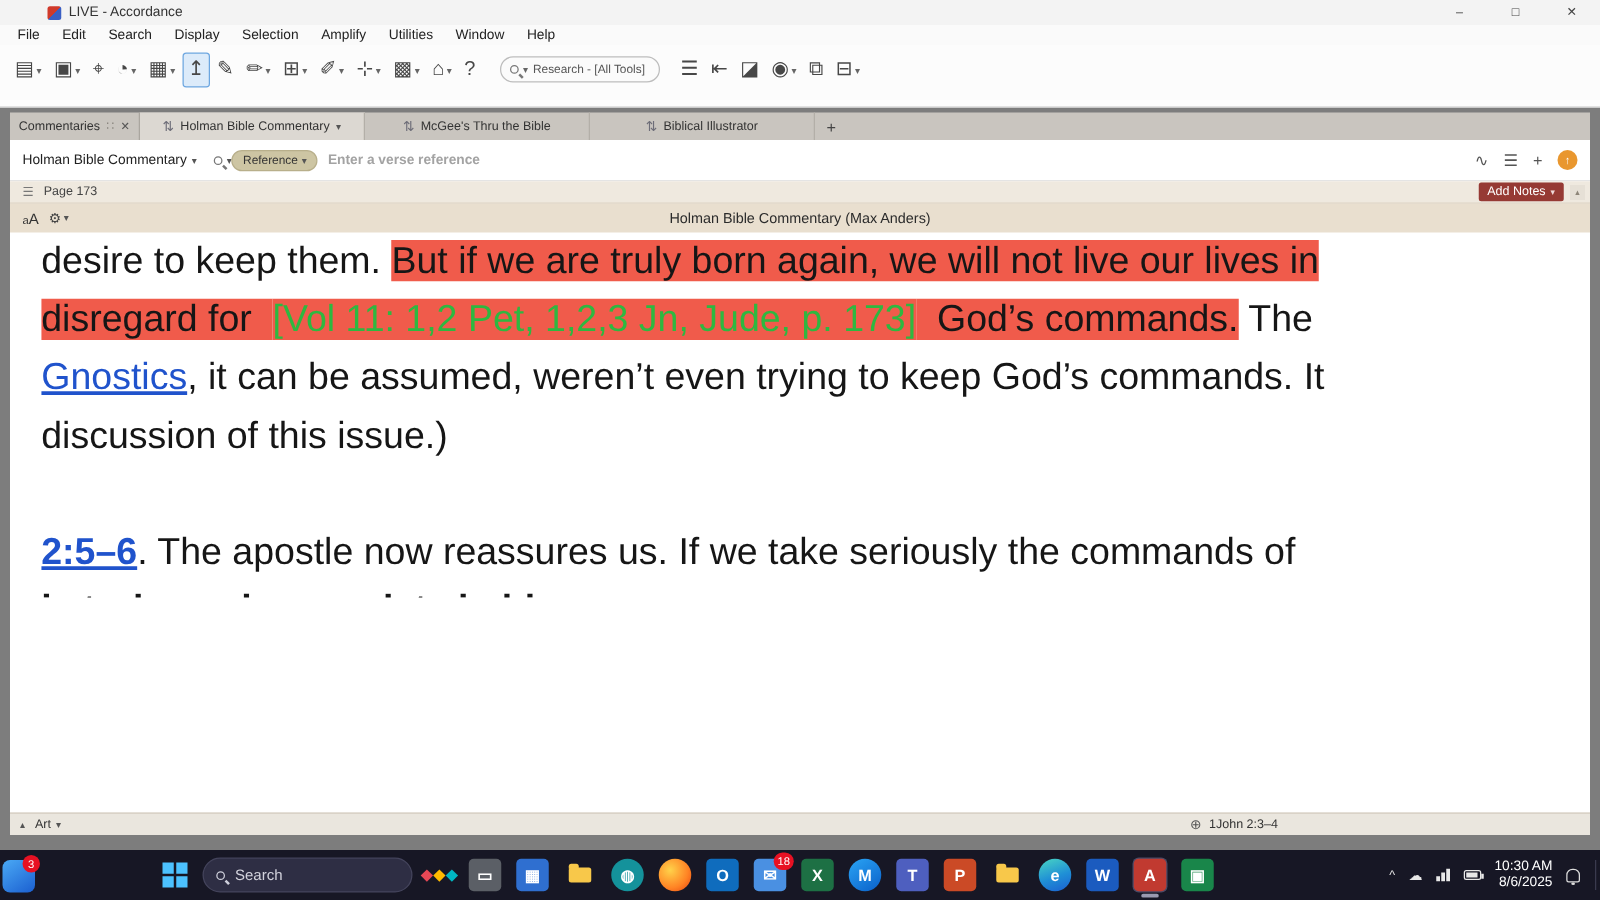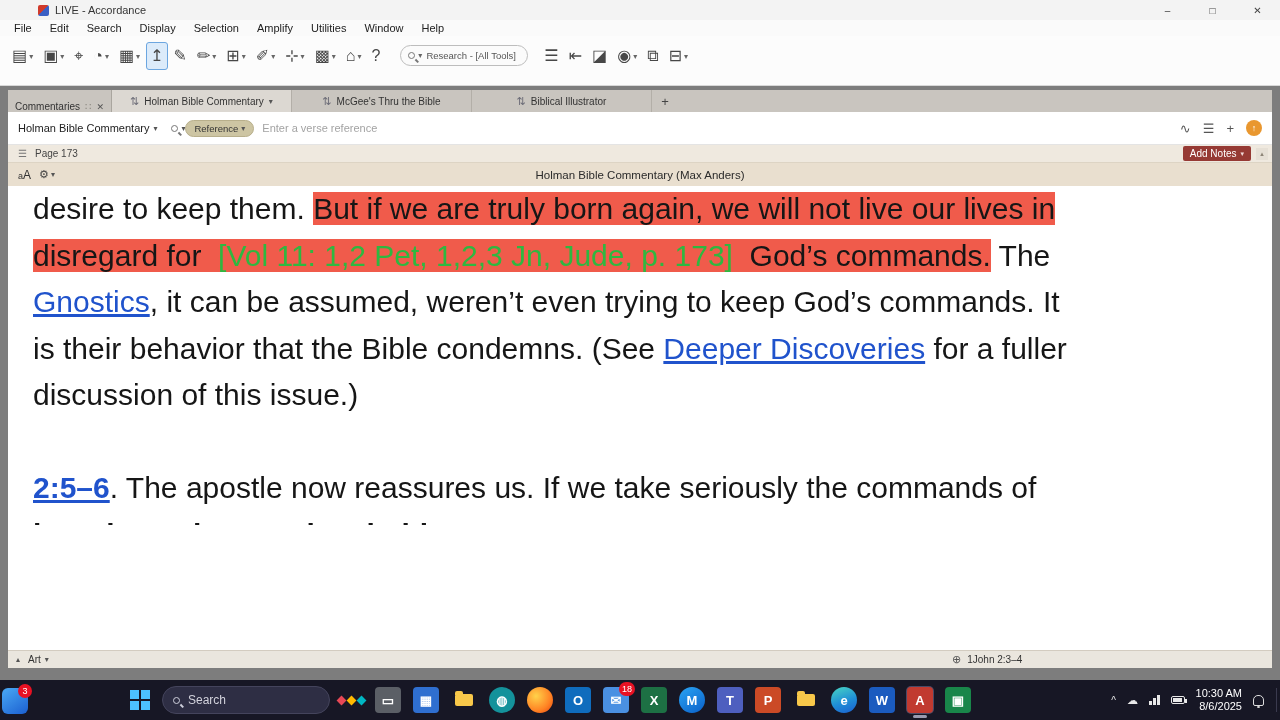--- a/index.html
+++ b/index.html
@@ -24,38 +24,38 @@
   .tool.selected { background:#dcebfa; border:1px solid #6ca6e0; border-radius:3px; }
   .research-box { margin-left:14px; margin-top:3px; width:128px; height:21px; border:1px solid #bdbdbd; border-radius:11px; background:#fbfbfb; display:flex; align-items:center; padding:0 7px; font-size:9.5px; color:#555; }
   .mag { width:7px; height:7px; border:1.5px solid #777; border-radius:50%; position:relative; flex:0 0 auto; }
   .mag::after { content:""; position:absolute; width:4px; height:1.5px; background:#777; transform:rotate(45deg); left:6px; top:7px; }
   .research-box .caret { font-size:8px; color:#666; margin:0 4px 0 3px; }
   .tool-group-right { margin-left:12px; display:flex; }
 
   
   .workspace { position:absolute; top:87px; left:0; right:0; bottom:40px; background:#7d7d7d; }
   .tabbar { position:absolute; top:3px; left:8px; right:8px; height:22px; background:#c9c5bf; display:flex; align-items:stretch; font-size:10px; color:#333; }
-  .panel-label { display:flex; align-items:flex-end; gap:5px; padding:0 7px; border-right:1px solid #aaa69f; }
+  .panel-label { display:flex; align-items:center; gap:5px; padding:0 7px; border-right:1px solid #aaa69f; }
   .grip { color:#8a867f; font-size:10px; }
   .tab-close { color:#555; font-size:9px; }
   .tab { width:180px; display:flex; align-items:center; justify-content:center; gap:5px; border-right:1px solid #b3afa8; color:#333; }
   .tab .sync { color:#6d6d78; font-size:11px; }
   .tab.active { background:#dcd8d2; }
   .tab .caret { font-size:8px; color:#555; }
   .tab-plus { width:26px; display:flex; align-items:center; justify-content:center; font-size:13px; color:#444; }
 
   .panel { position:absolute; top:25px; left:8px; right:8px; bottom:12px; background:#fff; display:flex; flex-direction:column; }
 
   
   .row-search { height:33px; display:flex; align-items:center; padding:0 10px; border-bottom:1px solid #e4e4e4; }
   .module-select { font-size:11px; color:#222; display:flex; align-items:center; gap:4px; }
   .caret-s { font-size:8px; color:#555; }
   .row-search .mag { margin-left:14px; }
   .pill { background:#cdc5a3; border:1px solid #b8af8b; border-radius:9px; padding:2px 8px; font-size:9.5px; color:#333; display:flex; align-items:center; gap:3px; }
-  .verse-placeholder { margin-left:8px; font-size:11px; color:#a3a3a3; }
+  .verse-placeholder { margin-left:8px; font-size:11px; color:#a3a3a3;font-weight:bold; }
   .search-right { margin-left:auto; display:flex; align-items:center; gap:12px; }
   .sr-icon { font-size:13px; color:#555; }
   .account { width:16px; height:16px; border-radius:50%; background:#e9972f; color:#fff; font-size:9px; display:flex; align-items:center; justify-content:center; }
 
   
   .row-page { height:18px; background:#efe9df; border-bottom:1px solid #ddd4c4; display:flex; align-items:center; padding:0 4px 0 10px; }
   .row-page .ham { font-size:10px; color:#777; }
   .page-label { font-size:10px; color:#444; margin-left:8px; }
   .add-notes { margin-left:auto; background:#963a34; color:#fff; font-size:10px; border-radius:2px; padding:2px 7px; display:flex; align-items:center; gap:4px; }
   .add-notes .caret-w { font-size:7px; color:#f0d9d9; }
@@ -289,21 +289,20 @@
       <span class="pane-title">Holman Bible Commentary (Max Anders)</span>
       <span class="textsize"><span class="small-a">a</span>A</span>
       <span class="gear">⚙</span>
       <span class="caret-s">▾</span>
     </div>
 
     <div class="content">
       <div class="tl"><span>desire to keep them. </span><span class="hl-r">But if we are truly born again, we will not live our lives in</span></div>
       <div class="tl"><span class="hl-r">disregard for  </span><span class="hl-r green">[Vol 11: 1,2 Pet, 1,2,3 Jn, Jude, p. 173]</span><span class="hl-r">  God’s commands.</span><span> The</span></div>
       <div class="tl"><span class="link">Gnostics</span><span>, it can be assumed, weren’t even trying to keep God’s commands. It</span></div>
-      <div class="tl"><span>is their behavior that the Bible condemns. (See </span><span class="link">Deeper Discoveries</span><span> for a fuller</span></div>
       <div class="tl"><span>discussion of this issue.)</span></div>
       <div class="tl"></div>
       <div class="tl"><span class="link b">2:5–6</span><span>. The apostle now reassures us. If we take seriously the commands of</span></div>
       <div class="tl clip"><span class="b">is truly made complete in him.</span></div>
     </div>
 
     <div class="row-bottom">
       <span class="up">▴</span>
       <div class="art">
         <span>Art</span>

